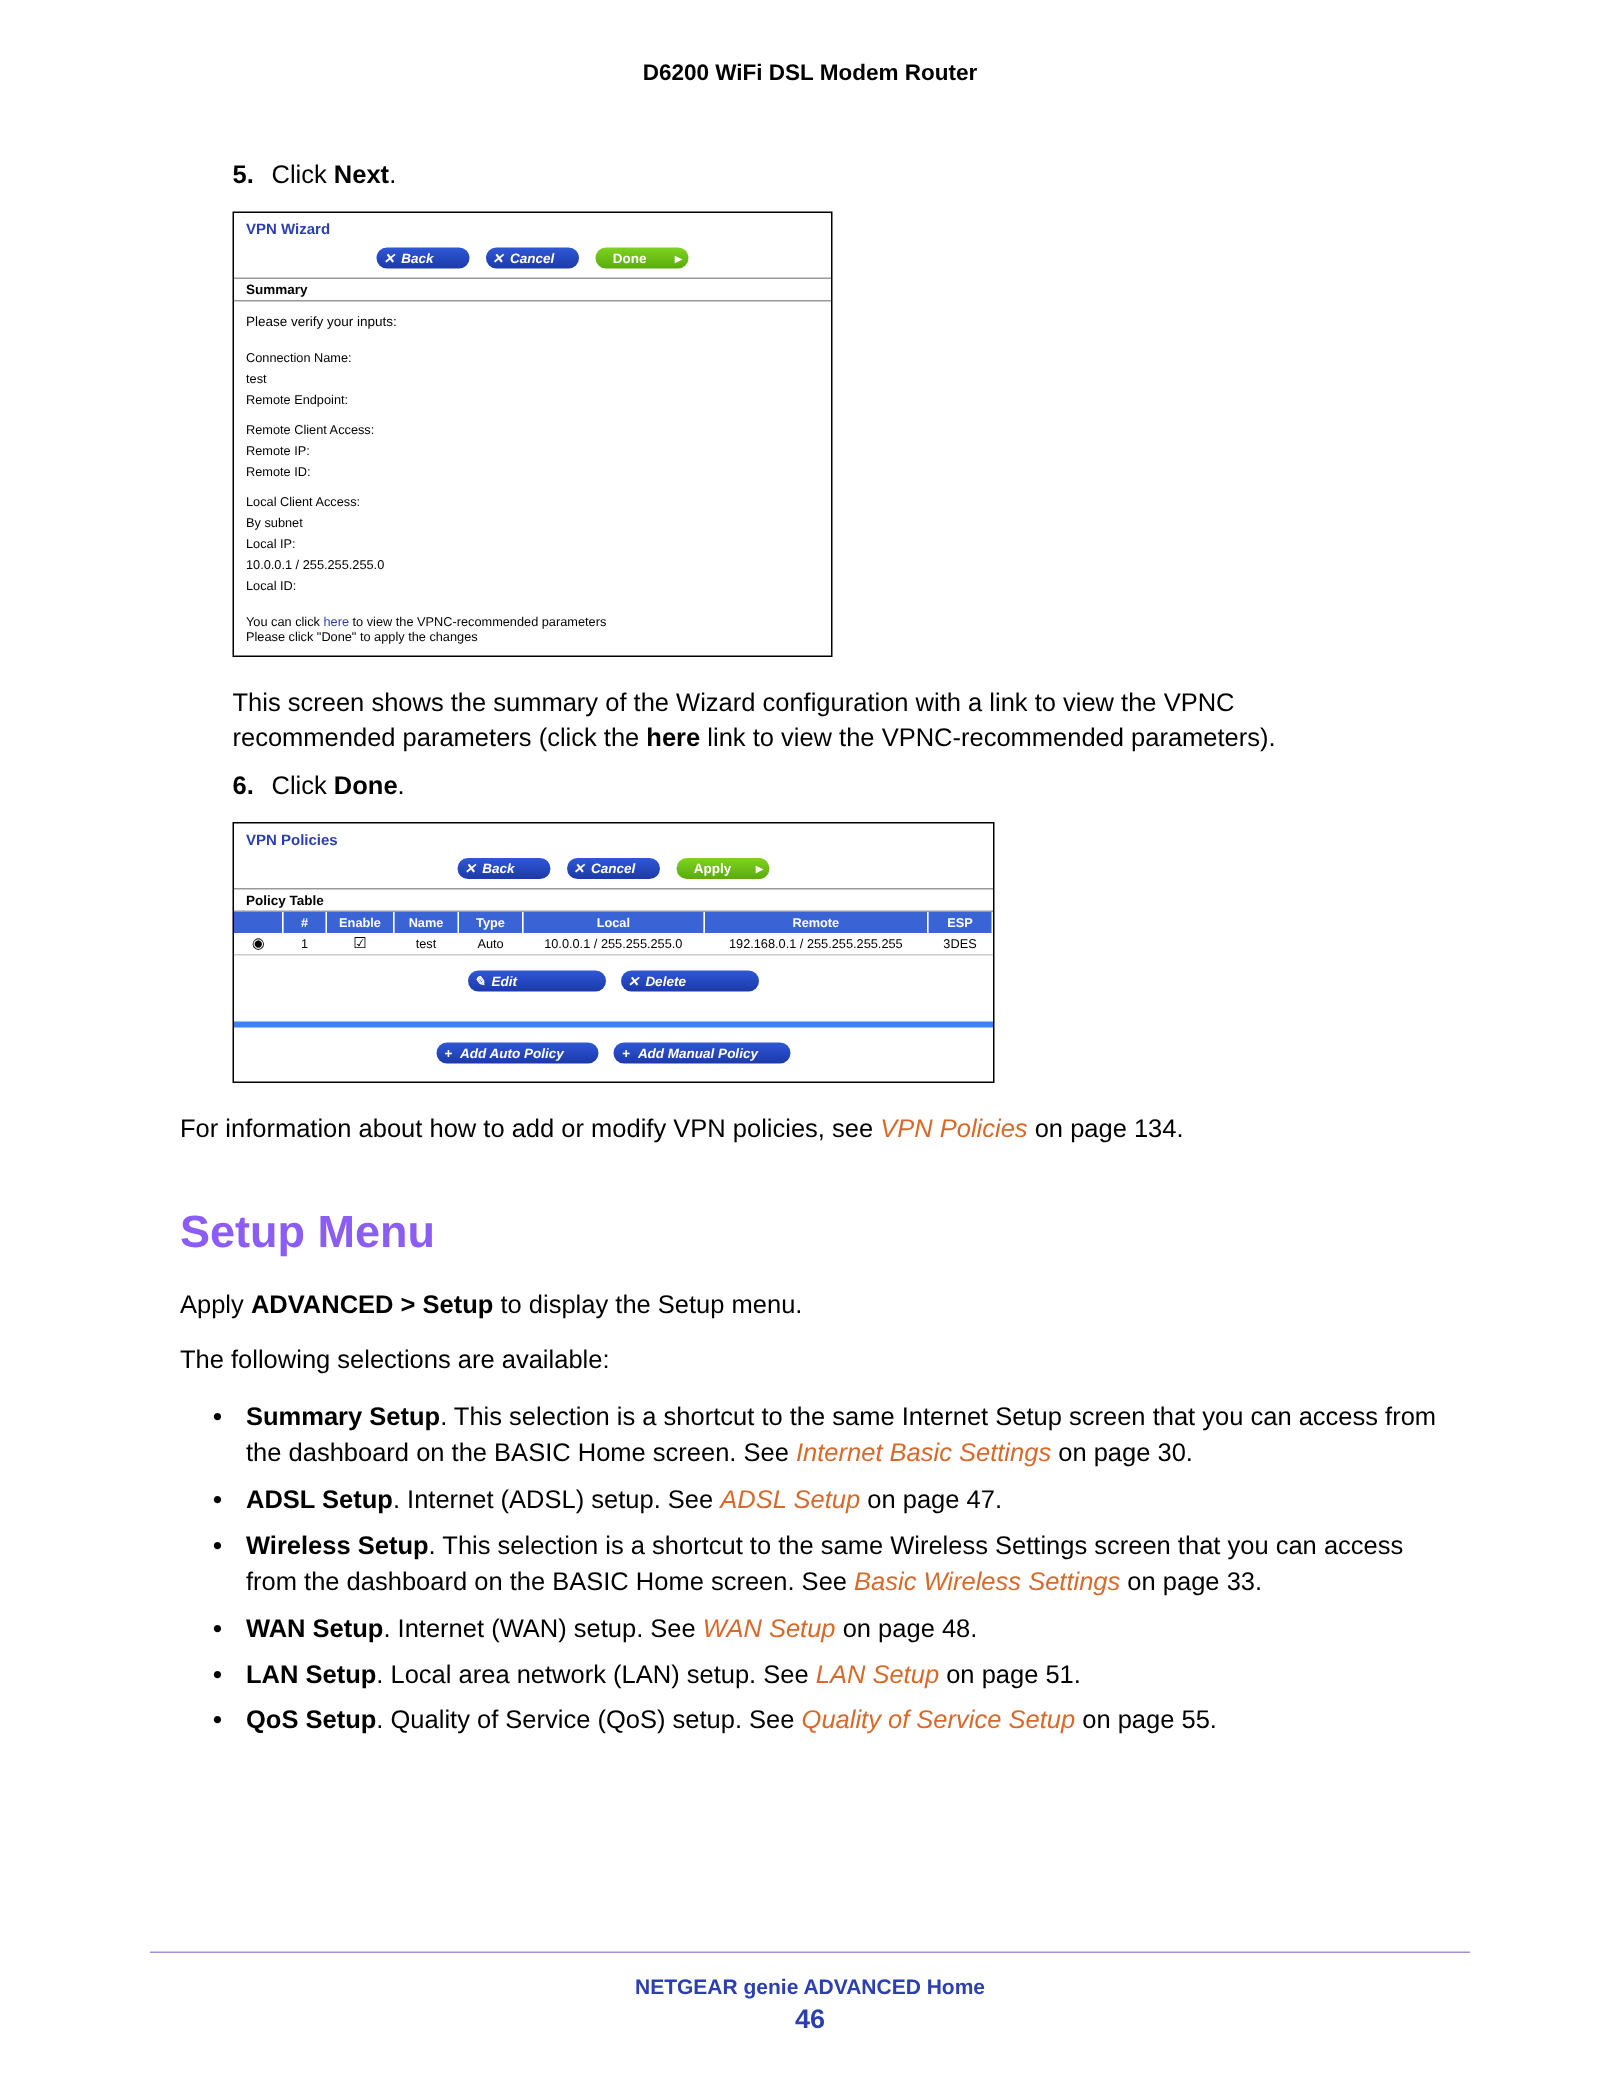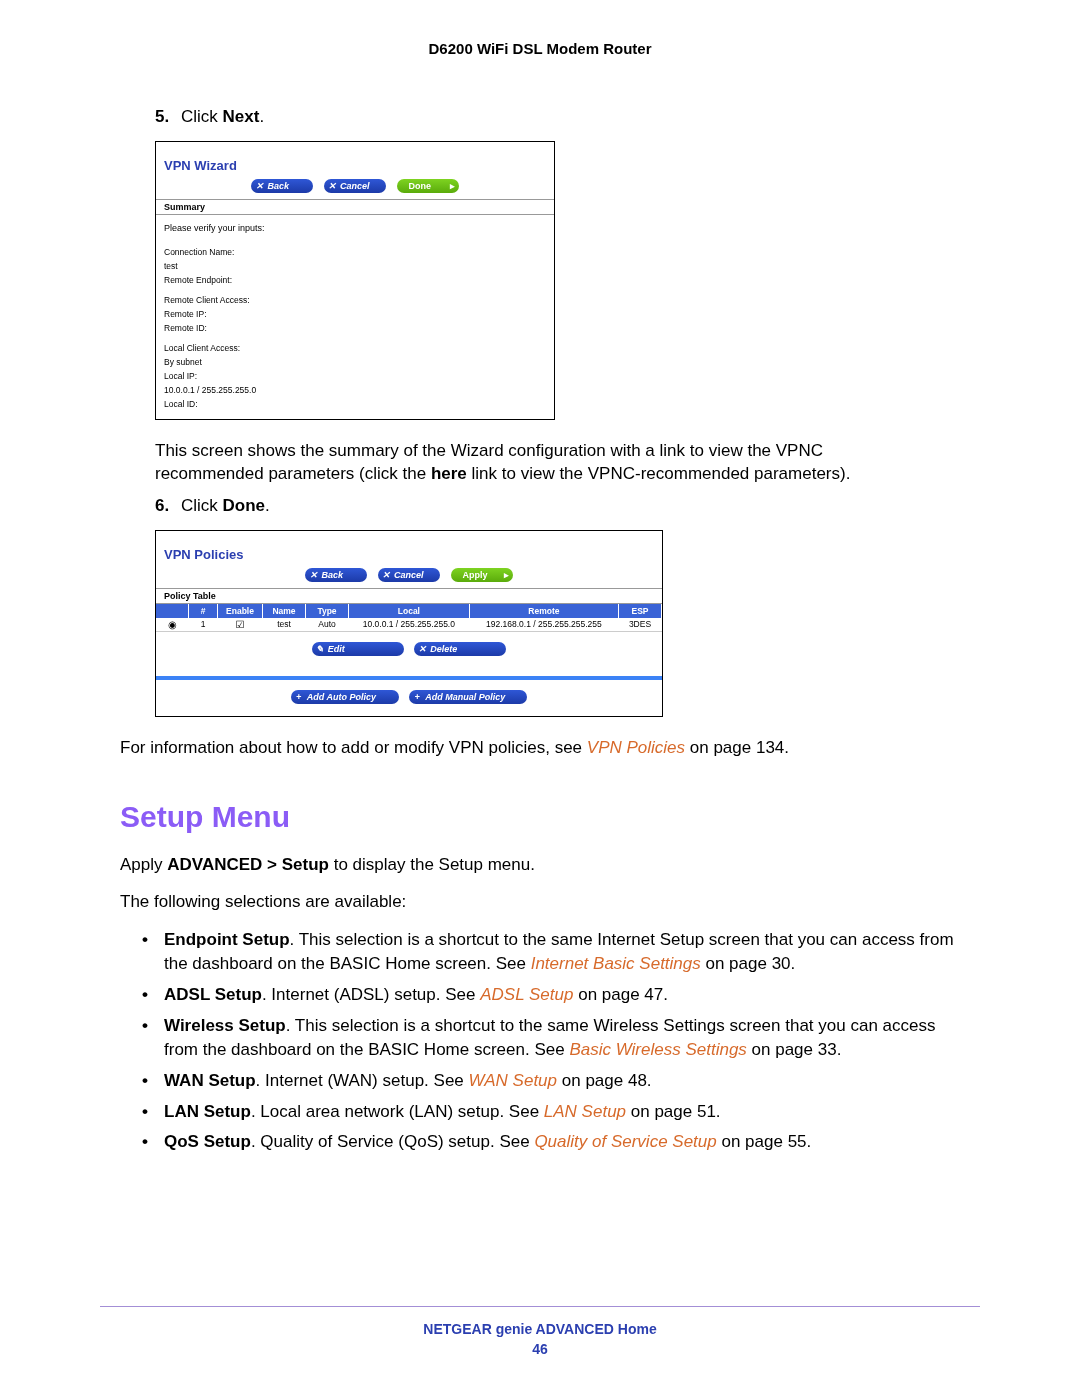--- a/index.html
+++ b/index.html
@@ -39,23 +39,22 @@
     display: inline-block;
   }
   
   .wizard {
     width: 398px;
     font-size: 9px;
   }
   .panel-title {
     color: #2b3fb0;
     font-weight: bold;
-    font-size: 13px;
+    font-size: 10px;
     padding: 6px 8px 2px 8px;
-    margin-top: 10px;
   }
   .toolbar {
     text-align: center;
     padding: 4px 0 6px 0;
   }
   .btn {
     display: inline-block;
     border-radius: 9px;
     color: #fff;
     font-weight: bold;
@@ -196,21 +195,21 @@
     margin: 0 100px 14px 100px;
   }
   .footer-text {
     color: #2b3fb0;
     font-weight: bold;
     font-size: 14px;
   }
   .footer-page {
     color: #2b3fb0;
     font-weight: bold;
-    font-size: 14px;
+    font-size: 18px;
     margin-top: 4px;
   }
   .checkbox-cell::before { content: "☑"; font-size: 10px; }
   .radio-cell::before { content: "◉"; font-size: 10px; }
 </style>
 </head>
 <body>
 
 <div class="page">
 
@@ -266,20 +265,24 @@
           </div>
         <div class="wiz-row">
             <span class="k">Local IP:</span>
             <span class="v">10.0.0.1 / 255.255.255.0</span>
           </div>
         <div class="wiz-row">
             <span class="k">Local ID:</span>
             <span class="v"></span>
           </div>
       </div>
+    </div>
+    <div class="wiz-footer">
+      <div><span>You can click </span><span class="blue">here</span><span> to view the VPNC-recommended parameters</span></div>
+      <div>Please click "Done" to apply the changes</div>
     </div>
   </div>
 
   <div class="para">
     <span>This screen shows the summary of the Wizard configuration with a link to view the VPNC recommended parameters (click the </span><span class="bold">here</span><span> link to view the VPNC-recommended parameters).</span>
   </div>
 
   
   <div class="step">
     <div class="step-num">6.</div>
@@ -338,21 +341,21 @@
   </div>
 
   <h1 class="setup-menu">Setup Menu</h1>
 
   <div class="body-text">
     <span>Apply </span><span class="bold">ADVANCED &gt; Setup</span><span> to display the Setup menu.</span>
   </div>
   <div class="body-text">The following selections are available:</div>
 
   <ul class="bullets">
-    <li><span class="bold">Endpoint Setup</span><span>. This selection is a shortcut to the same Internet Setup screen that you can access from the dashboard on the BASIC Home screen. See </span><span class="link">Internet Basic Settings</span><span> on page 30.</span></li>
+    <li><span class="bold">Summary Setup</span><span>. This selection is a shortcut to the same Internet Setup screen that you can access from the dashboard on the BASIC Home screen. See </span><span class="link">Internet Basic Settings</span><span> on page 30.</span></li>
     <li><span class="bold">ADSL Setup</span><span>. Internet (ADSL) setup. See </span><span class="link">ADSL Setup</span><span> on page 47.</span></li>
     <li><span class="bold">Wireless Setup</span><span>. This selection is a shortcut to the same Wireless Settings screen that you can access from the dashboard on the BASIC Home screen. See </span><span class="link">Basic Wireless Settings</span><span> on page 33.</span></li>
     <li><span class="bold">WAN Setup</span><span>. Internet (WAN) setup. See </span><span class="link">WAN Setup</span><span> on page 48.</span></li>
     <li><span class="bold">LAN Setup</span><span>. Local area network (LAN) setup. See </span><span class="link">LAN Setup</span><span> on page 51.</span></li>
     <li><span class="bold">QoS Setup</span><span>. Quality of Service (QoS) setup. See </span><span class="link">Quality of Service Setup</span><span> on page 55.</span></li>
   </ul>
 
   <div class="footer">
     <div class="footer-line"></div>
     <div class="footer-text">NETGEAR genie ADVANCED Home</div>

